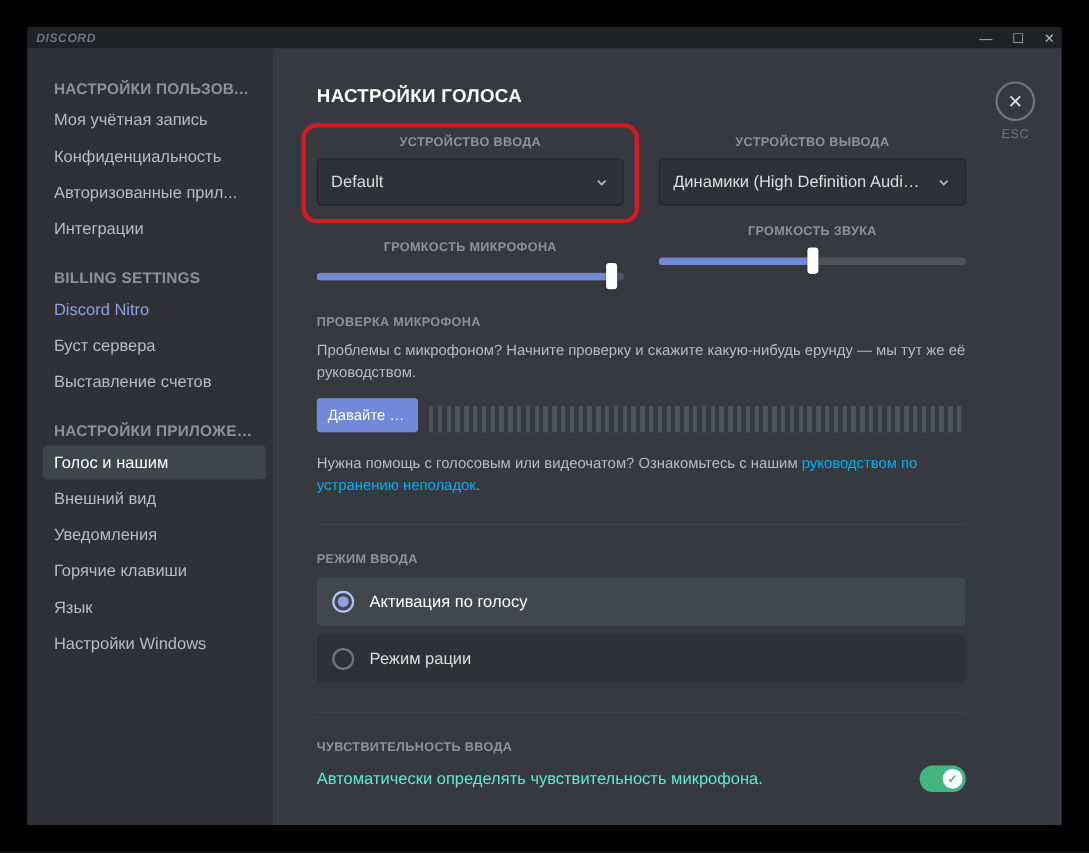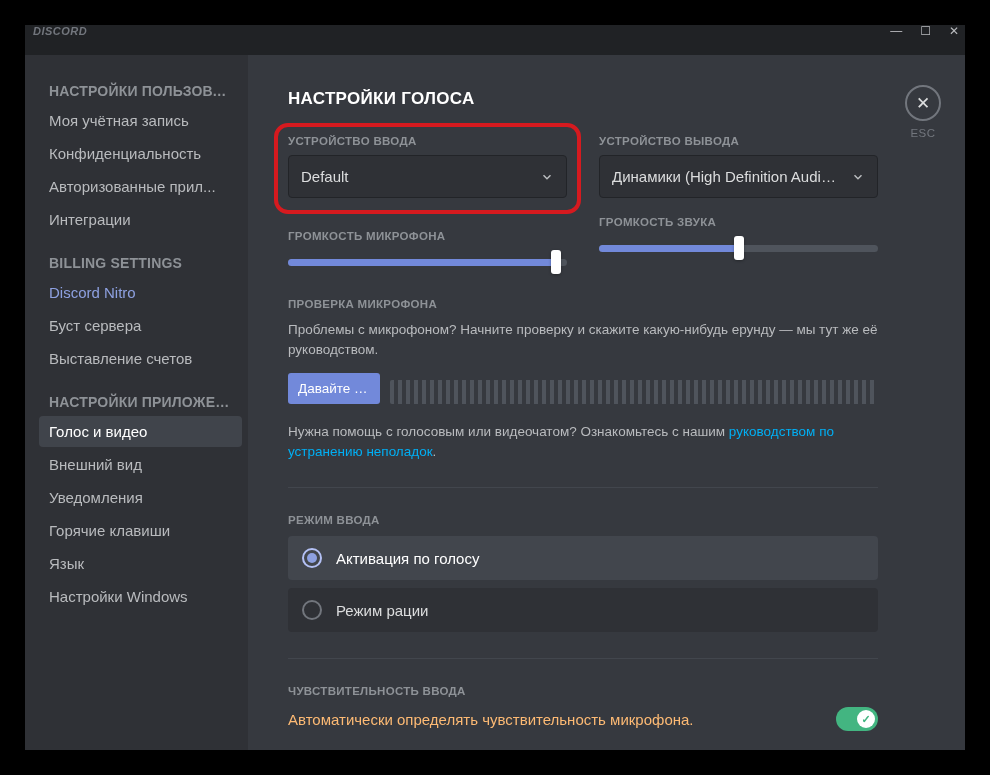--- a/index.html
+++ b/index.html
@@ -1,20 +1,20 @@
 <!DOCTYPE html>
 <html><head>
 <meta charset="utf-8">
 <style>
   * { margin: 0; padding: 0; box-sizing: border-box; font-family: -apple-system, BlinkMacSystemFont, "Segoe UI", Helvetica, Arial, sans-serif; }
   body { background: #000; width: 990px; height: 775px; overflow: hidden; position: relative; }
 
   .outer { position: absolute; top: 25px; left: 25px; right: 25px; bottom: 25px; background: #36393f; border-radius: 2px; display: flex; flex-direction: column; }
 
-  .titlebar { height: 30px; background: #202225; display: flex; justify-content: space-between; padding: 0 6px 0 8px; }
+  .titlebar { height: 19px; background: #202225; display: flex; align-items: center; justify-content: space-between; padding: 0 6px 0 8px; }
   .titlebar-title { color: #72767d; font-size: 11px; font-weight: 800; letter-spacing: 0.5px; font-style: italic; }
   .win-controls { display: flex; gap: 18px; color: #b9bbbe; font-size: 12px; }
   .win-btn { cursor: pointer; line-height: 1; }
 
   .app { flex: 1; display: flex; min-height: 0; }
 
   .sidebar-wrap { width: 223px; background: #2f3136; overflow-y: auto; padding: 20px 6px 20px 14px; }
   .sidebar-wrap::-webkit-scrollbar { width: 8px; }
   .sidebar-wrap::-webkit-scrollbar-track { background: transparent; }
   .sidebar-wrap::-webkit-scrollbar-thumb { background: #202225; border-radius: 4px; }
@@ -29,21 +29,21 @@
 
   .content { flex: 1; background: #36393f; position: relative; overflow-y: auto; padding: 34px 40px 20px 40px; }
   .content::-webkit-scrollbar { width: 8px; }
 
   .close-wrap { position: absolute; top: 30px; right: 24px; text-align: center; }
   .close-circle { width: 36px; height: 36px; border: 2px solid #72767d; border-radius: 50%; display: flex; align-items: center; justify-content: center; color: #dcddde; font-size: 17px; cursor: pointer; }
   .close-esc { color: #72767d; font-size: 11.5px; margin-top: 6px; letter-spacing: 0.5px; }
 
   h2.page-title { color: #fff; font-size: 17px; font-weight: 700; text-transform: uppercase; margin-bottom: 26px; letter-spacing: 0.3px; }
 
-  .row { display: flex; gap: 32px; margin-bottom: 24px; width: 590px; }
+  .row { display: flex; gap: 32px; margin-bottom: 24px; width: 590px; text-align: center; }
   .col { flex: 1; min-width: 0; }
   .field-label { color: #8e9297; font-size: 11.5px; font-weight: 700; text-transform: uppercase; margin-bottom: 8px; letter-spacing: 0.3px; }
 
   .select { background: #2f3136; border: 1px solid #222428; border-radius: 4px; height: 43px; display: flex; align-items: center; justify-content: space-between; padding: 0 12px; color: #dcddde; font-size: 15px; cursor: pointer; white-space: nowrap; overflow: hidden; }
   .select .val { overflow: hidden; text-overflow: ellipsis; }
   .chev { flex-shrink: 0; margin-left: 8px; }
 
   .highlight-box { border: 4px solid #d61a1f; border-radius: 14px; padding: 8px 10px 12px 10px; margin: -12px -14px 10px -14px; }
 
   .slider { position: relative; height: 24px; display: flex; align-items: center; }
@@ -64,21 +64,21 @@
   .radio-group { max-width: 590px; }
   .radio-item { background: #2f3136; border-radius: 4px; padding: 12px 14px; display: flex; align-items: center; gap: 14px; margin-bottom: 8px; cursor: pointer; }
   .radio-item.selected { background: #42464d; }
   .radio-circle { width: 20px; height: 20px; border: 2px solid #72767d; border-radius: 50%; display: flex; align-items: center; justify-content: center; flex-shrink: 0; }
   .radio-item.selected .radio-circle { border-color: #b4c1f5; }
   .radio-dot { width: 10px; height: 10px; background: #8ea1e1; border-radius: 50%; }
   .radio-label { color: #dcddde; font-size: 15px; font-weight: 500; }
   .radio-item.selected .radio-label { color: #fff; }
 
   .toggle-row { display: flex; align-items: center; justify-content: space-between; max-width: 590px; margin-top: 10px; }
-  .toggle-label { color: #fdba74; font-size: 15px; font-weight: 500; text-align: center; }
+  .toggle-label { color: #5eead4; font-size: 15px; font-weight: 500; text-align: center; }
   .toggle { width: 42px; height: 24px; background: #43b581; border-radius: 12px; position: relative; cursor: pointer; }
   .toggle-knob { position: absolute; right: 3px; top: 3px; width: 18px; height: 18px; background: #fff; border-radius: 50%; display: flex; align-items: center; justify-content: center; color: #43b581; font-size: 11px; font-weight: 900; }
 
   .small-gap { height: 6px; }
 </style>
 </head>
 <body>
 
 <div class="outer">
   <div class="titlebar">
@@ -95,21 +95,21 @@
         <div class="side-header">НАСТРОЙКИ ПОЛЬЗОВАТЕЛЯ</div>
         <div class="side-item">Моя учётная запись</div>
         <div class="side-item">Конфиденциальность</div>
         <div class="side-item">Авторизованные прил...</div>
         <div class="side-item">Интеграции</div>
         <div class="side-header">BILLING SETTINGS</div>
         <div class="side-item nitro">Discord Nitro</div>
         <div class="side-item">Буст сервера</div>
         <div class="side-item">Выставление счетов</div>
         <div class="side-header">НАСТРОЙКИ ПРИЛОЖЕНИЯ</div>
-        <div class="side-item active">Голос и видео</div>
+        <div class="side-item active">Голос и нашим</div>
         <div class="side-item">Внешний вид</div>
         <div class="side-item">Уведомления</div>
         <div class="side-item">Горячие клавиши</div>
         <div class="side-item">Язык</div>
         <div class="side-item">Настройки Windows</div>
       </div>
     <div class="sidebar-scroll-track">
         <div class="sidebar-scroll-thumb"></div>
       </div>
 

